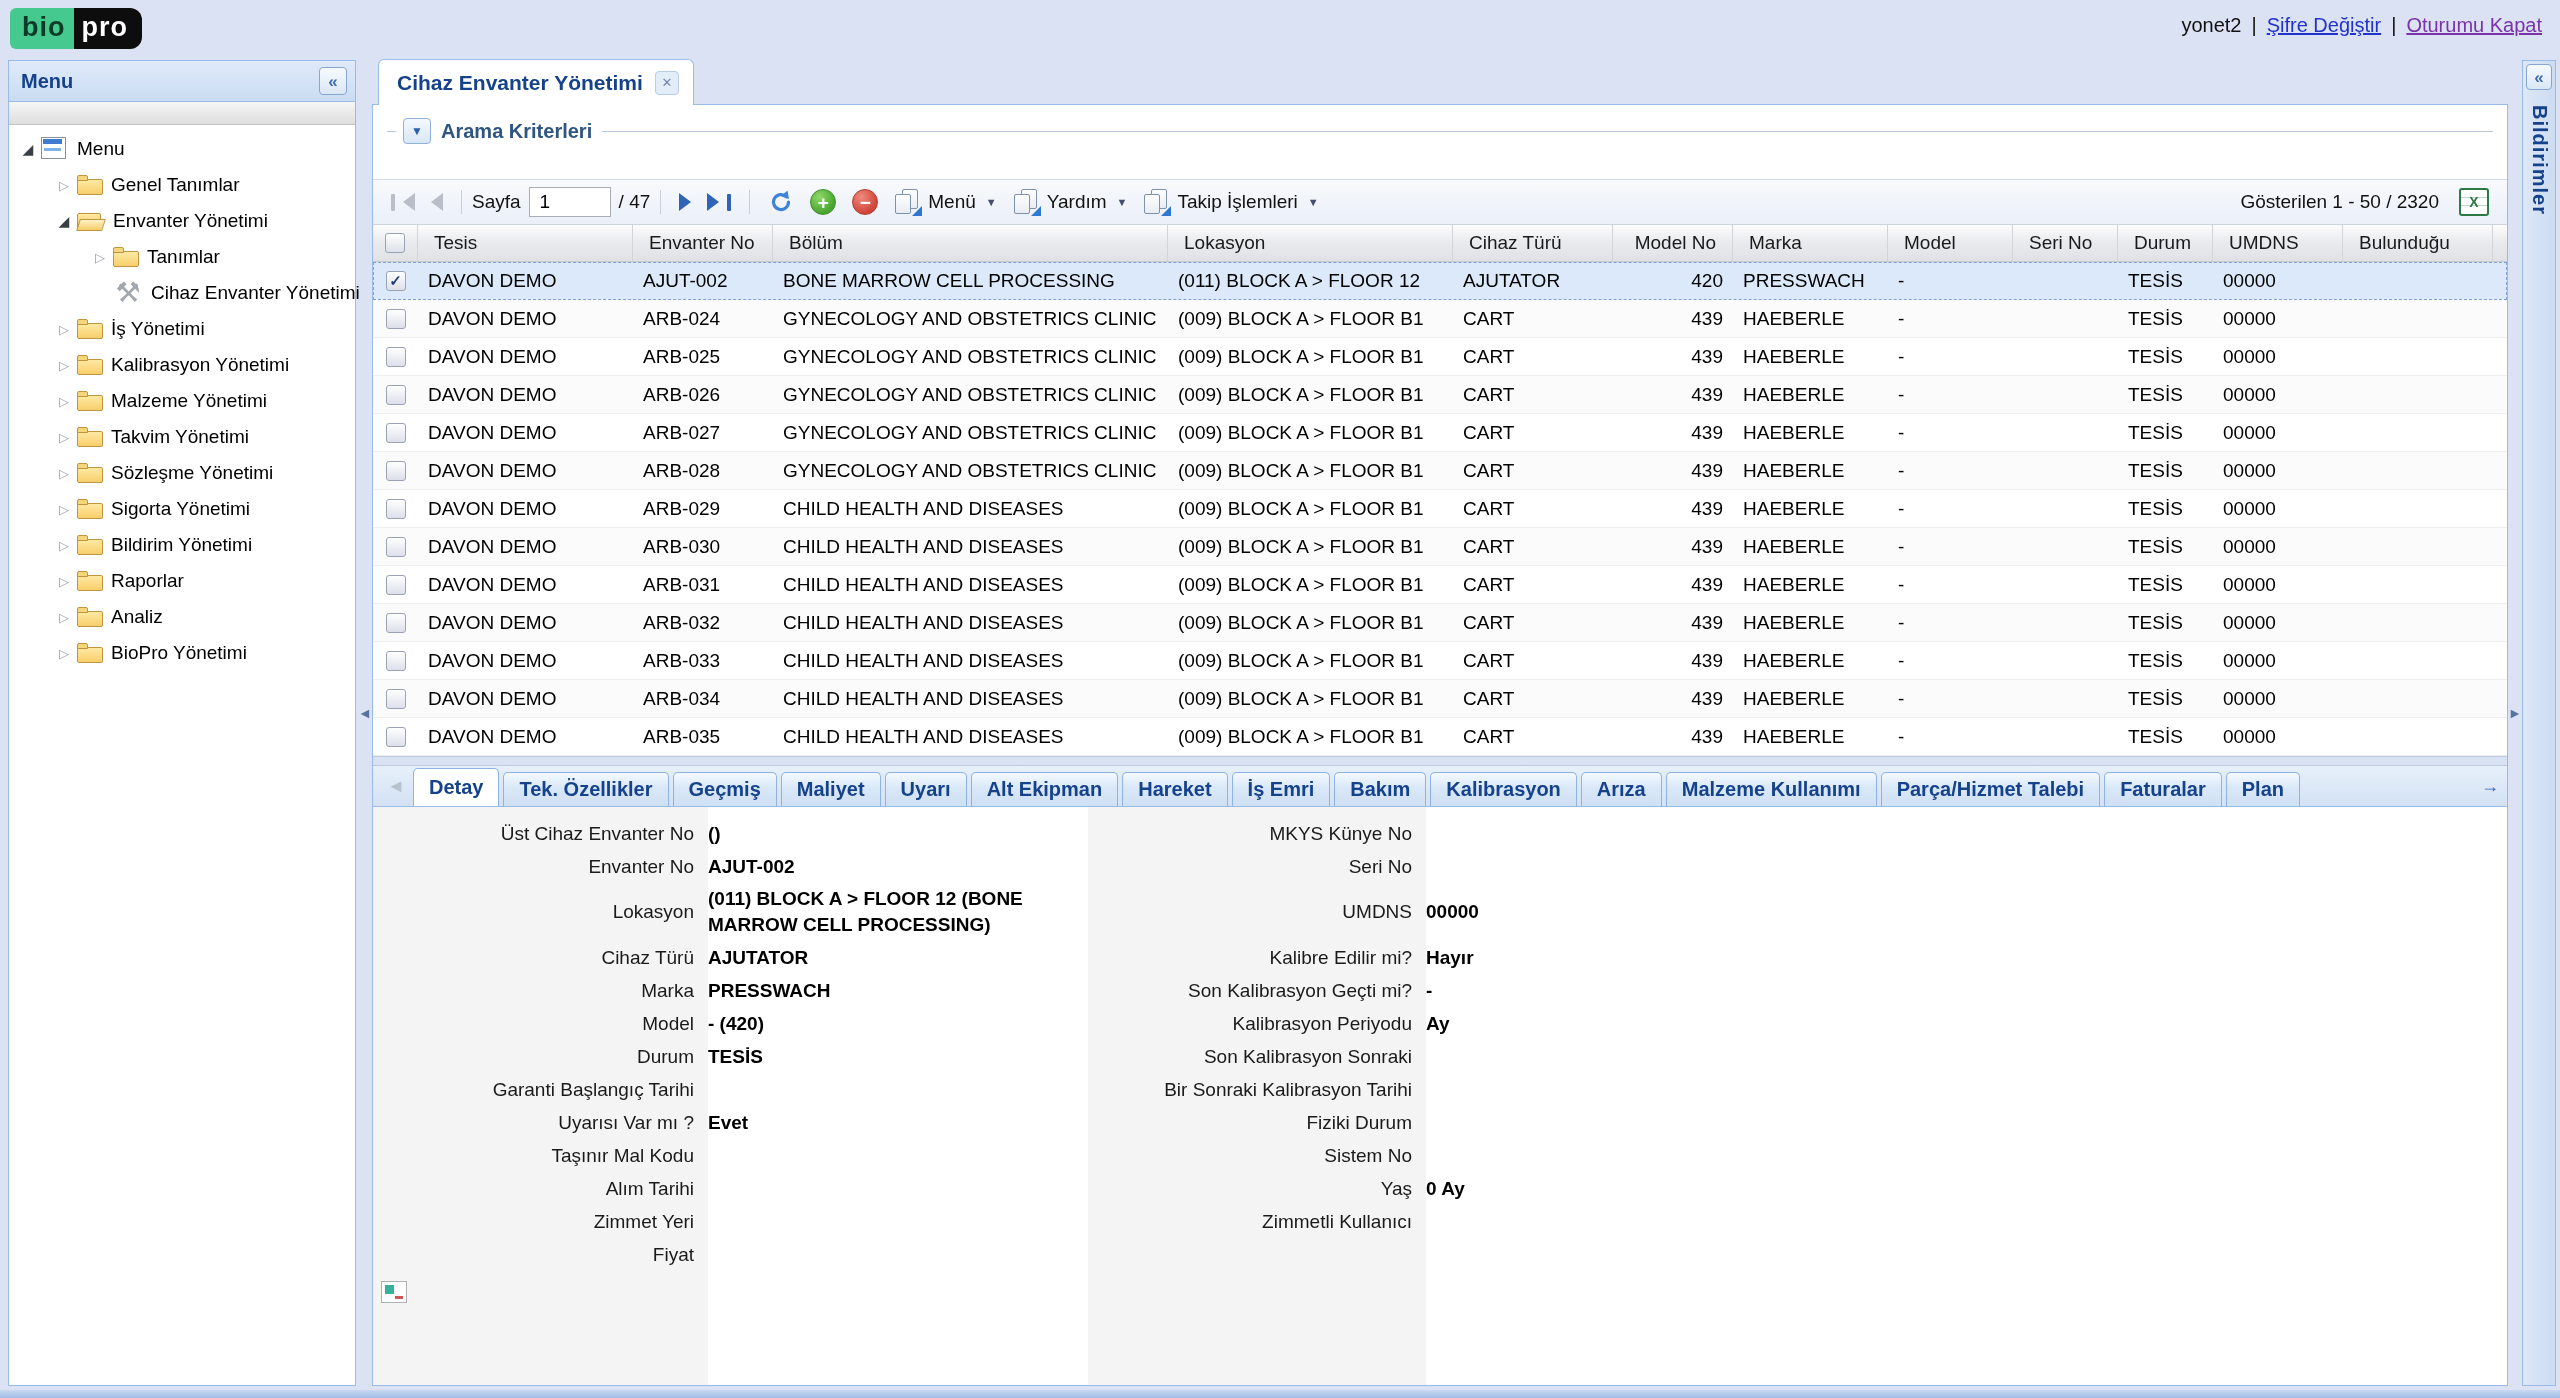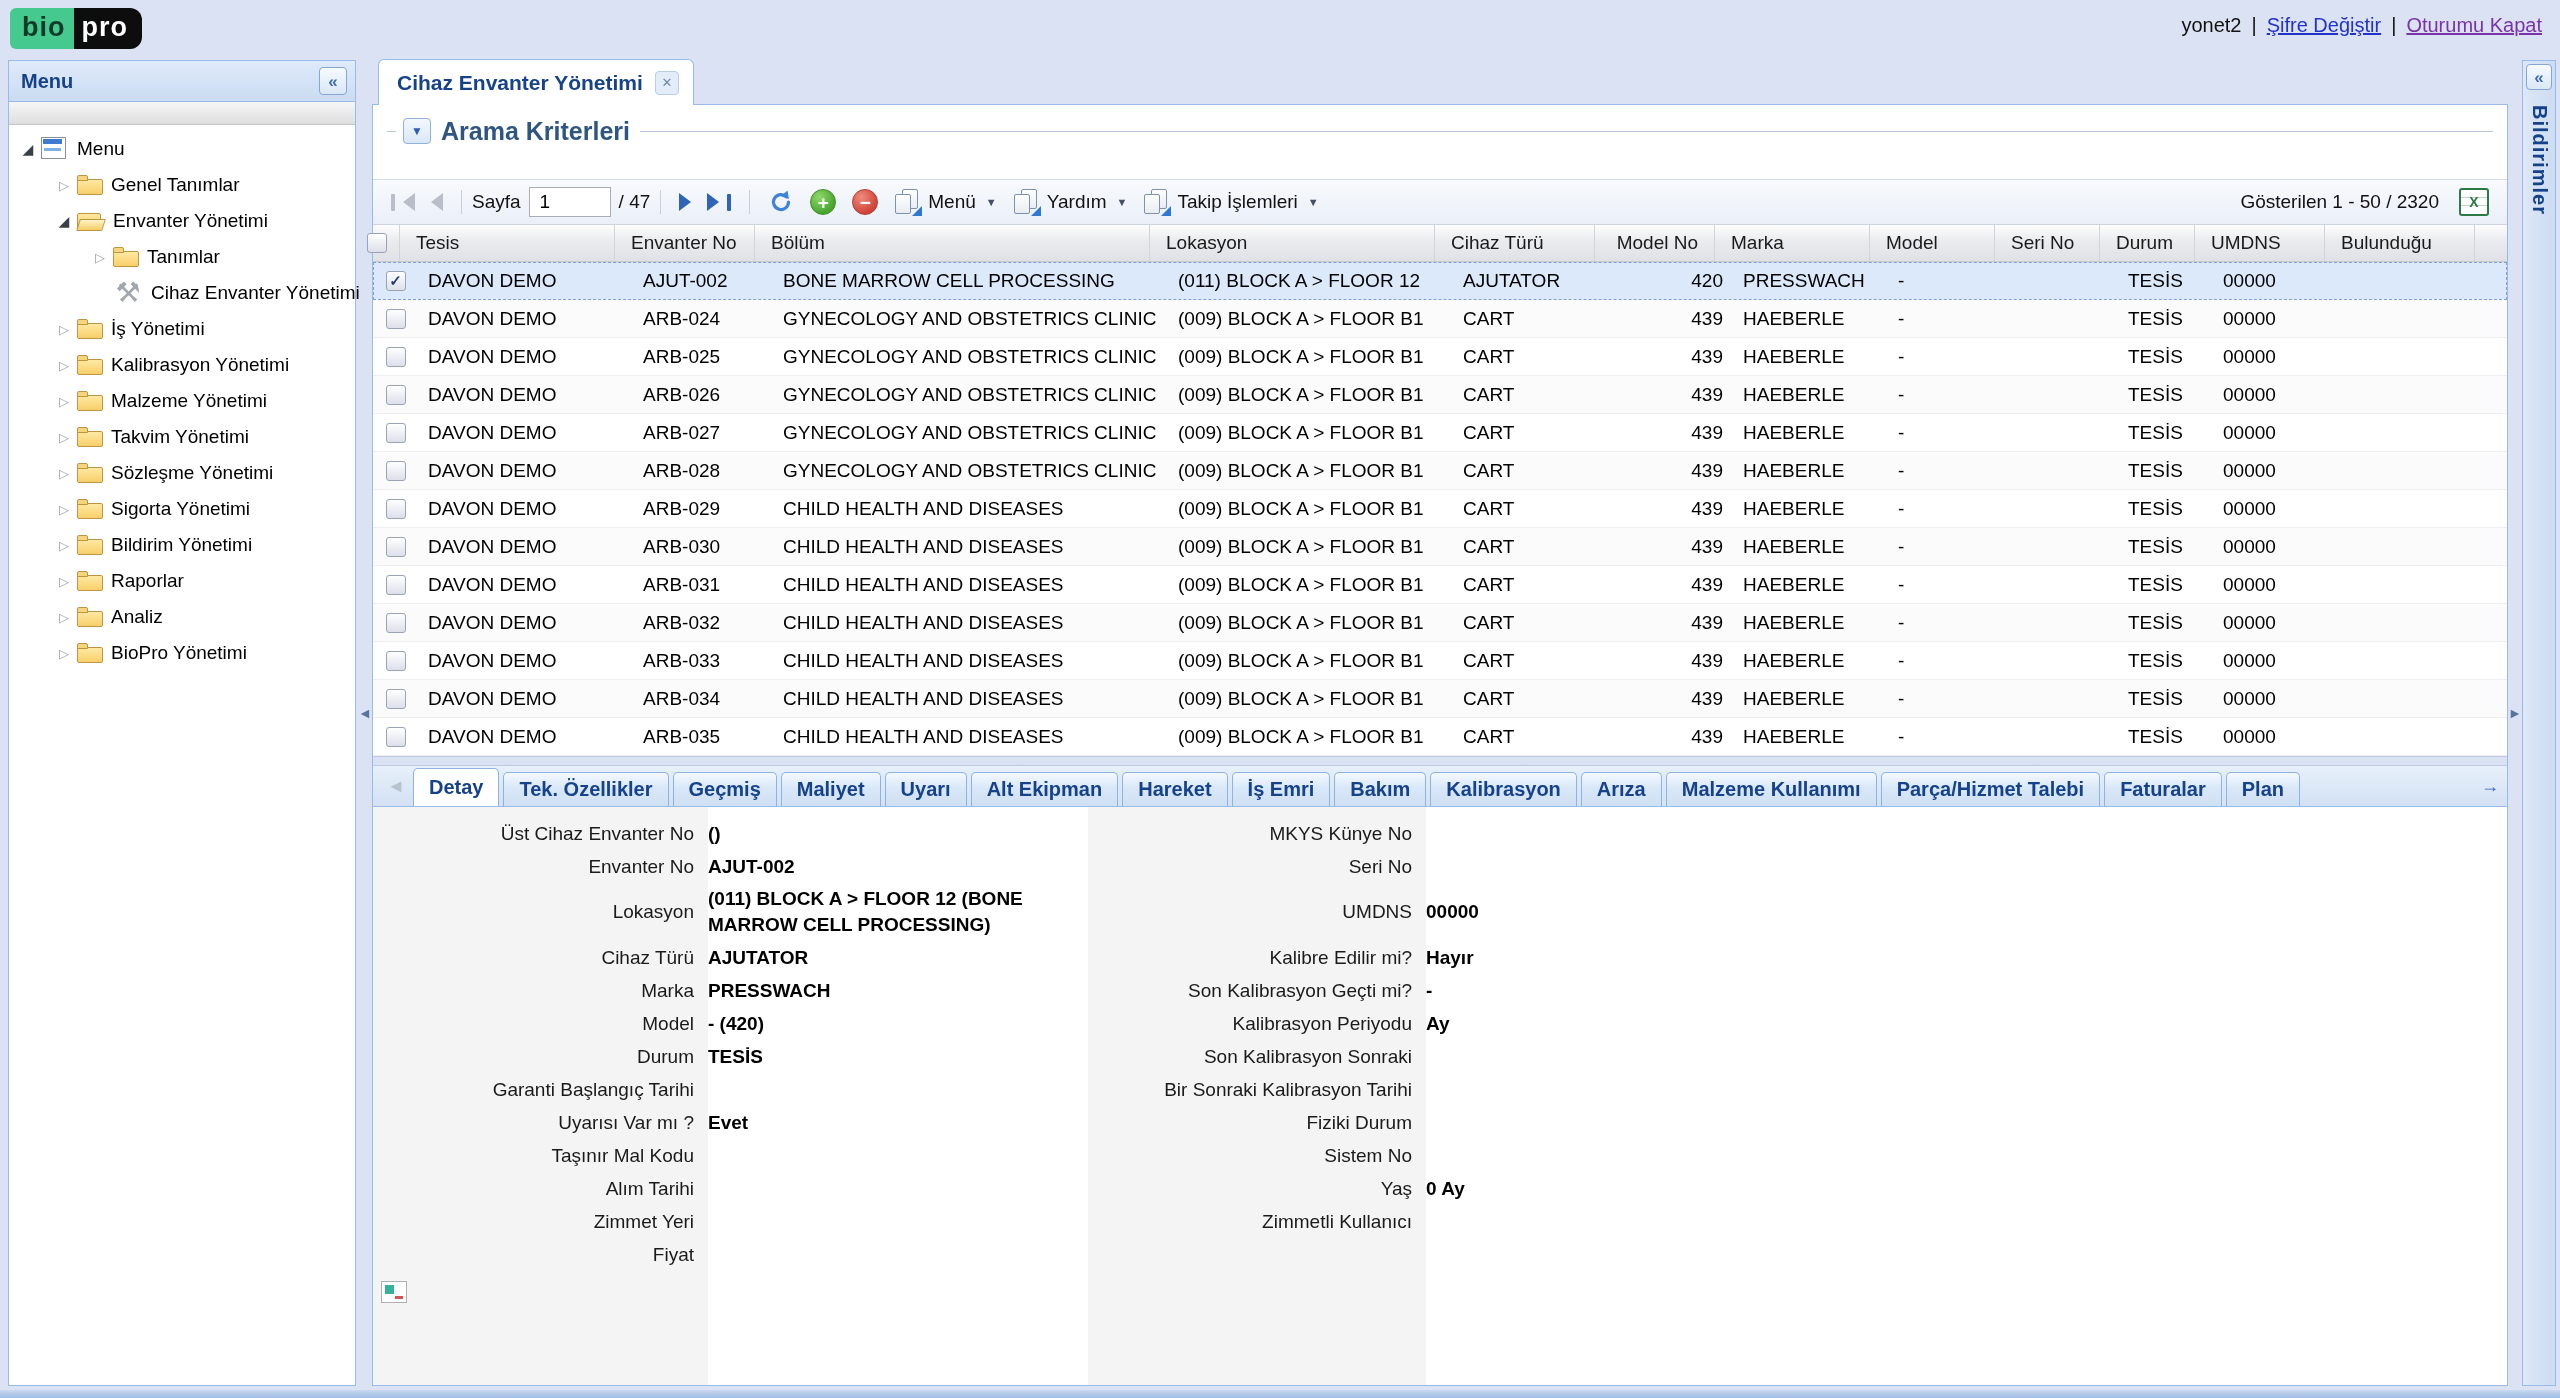--- a/index.html
+++ b/index.html
@@ -47,21 +47,21 @@
   #main{position:absolute;left:372px;top:60px;width:2136px;height:1326px;}
   .tabstrip{height:44px;display:flex;align-items:flex-end;padding-left:6px;}
   .tab{position:relative;z-index:2;height:45px;margin-bottom:-1px;display:flex;align-items:center;background:#fff;border:1px solid #99bbe8;border-bottom:none;border-radius:6px 6px 0 0;padding:0 14px 0 18px;cursor:pointer;}
   .tab-title{font-size:21px;font-weight:bold;color:#15428b;}
   .tab-close{width:22px;height:22px;margin-left:12px;border-radius:4px;background:#e3edf9;border:1px solid #b9cde8;color:#7288a8;font-size:13px;display:inline-flex;align-items:center;justify-content:center;cursor:pointer;}
   .main-body{height:1282px;background:#fff;border:1px solid #99bbe8;box-sizing:border-box;display:flex;flex-direction:column;position:relative;}
 
   .legend-row{display:flex;align-items:center;margin:10px 14px 0 14px;height:32px;}
   .legend-line-pre{width:9px;height:1px;background:#b7c8de;margin-right:7px;}
   .legend-toggle{width:26px;height:24px;border:1px solid #8fb1dc;border-radius:4px;background:linear-gradient(#f3f8fd,#d9e7f7);color:#2a5db0;font-size:12px;display:flex;align-items:center;justify-content:center;cursor:pointer;}
-  .legend-text{font-size:25px;font-weight:600;color:#2f5683;margin:0 10px 0 10px;white-space:nowrap;}
+  .legend-text{font-size:20px;font-weight:600;color:#2f5683;margin:0 10px 0 10px;white-space:nowrap;}
   .legend-line{flex:1;height:1px;background:#b7c8de;}
 
   .toolbar{margin-top:32px;height:44px;border-top:1px solid #d4dcec;border-bottom:1px solid #cdd3de;background:linear-gradient(#f8fafd,#eaeff8);display:flex;align-items:center;padding:0 10px;}
   .tbtn{height:34px;display:flex;align-items:center;gap:8px;padding:0 8px;border-radius:4px;cursor:pointer;}
   .tsep{width:1px;height:24px;background:#c9ced8;margin:0 10px;}
   .tlabel{font-size:19px;color:#111;}
   .pageinput{width:70px;height:28px;border:1px solid #abadb3;font-size:19px;padding:0 0 0 10px;margin:0 8px;font-family:"Liberation Sans",sans-serif;}
   .tri-r{width:0;height:0;border-top:9px solid transparent;border-bottom:9px solid transparent;border-left:12px solid #2e63b8;}
   .tri-l{width:0;height:0;border-top:9px solid transparent;border-bottom:9px solid transparent;border-right:12px solid #2e63b8;}
   .bar{width:4px;height:17px;background:#2e63b8;border-radius:1px;}
@@ -74,21 +74,21 @@
   .ic-pages .pg2{position:absolute;left:8px;top:0;width:16px;height:20px;background:linear-gradient(#fefefe,#e8ecf2);border:1px solid #7d92ac;border-radius:2px;box-sizing:border-box;}
   .ic-pages .pg1{position:absolute;left:1px;top:5px;width:16px;height:20px;background:linear-gradient(#fefefe,#e8ecf2);border:1px solid #7d92ac;border-radius:2px;box-sizing:border-box;}
   .ic-pages .pgarr{position:absolute;right:-2px;bottom:-1px;width:0;height:0;border-style:solid;border-width:0 0 10px 10px;border-color:transparent transparent #2f78d2 transparent;}
   .caret{font-size:11px;color:#44506a;margin-left:2px;}
   .tspacer{flex:1;}
   .shown{font-size:19px;color:#111;margin-right:12px;white-space:nowrap;}
   .ic-excel{width:26px;height:24px;border:2px solid #2d7a46;border-radius:3px;background:#fff;display:flex;align-items:center;justify-content:center;font-size:14px;font-weight:bold;color:#2d7a46;box-sizing:content-box;
     background-image:linear-gradient(to bottom,transparent 7px,#bcd9c6 7px,#bcd9c6 8px,transparent 8px,transparent 15px,#bcd9c6 15px,#bcd9c6 16px,transparent 16px);}
 
   
-  .ghead{display:flex;height:36px;background:linear-gradient(#fdfdfd,#eaebee 45%,#e0e1e4);border-bottom:1px solid #c8cace;justify-content:flex-end;}
+  .ghead{display:flex;height:36px;background:linear-gradient(#fdfdfd,#eaebee 45%,#e0e1e4);border-bottom:1px solid #c8cace;}
   .ghc{display:flex;align-items:center;padding:0 16px;box-sizing:border-box;flex-shrink:0;border-right:1px solid #d2d4d8;font-size:19px;color:#1a1a1a;white-space:nowrap;overflow:hidden;cursor:pointer;}
   .gbody{height:494px;overflow:hidden;}
   .grow{display:flex;height:38px;align-items:center;background:#fff;border-bottom:1px solid #efefef;box-sizing:border-box;cursor:pointer;}
   .grow:nth-child(even){background:#fbfbfb;}
   .grow.sel{background:#dce9fb;outline:1px dashed #7ea2d4;outline-offset:-1px;}
   .gc{display:flex;align-items:center;padding:0 10px;box-sizing:border-box;flex-shrink:0;font-size:19px;color:#000;white-space:nowrap;overflow:hidden;}
   .gc-cb{width:45px;flex:0 0 45px;justify-content:center;padding:0;}
   .gfill{flex:1 1 auto;border-right:none;}
   .gcb{width:20px;height:20px;border:1px solid #9aa2b5;border-radius:3px;background:linear-gradient(#fff,#dde0ea);display:flex;align-items:center;justify-content:center;font-size:15px;font-weight:bold;color:#1f3e73;box-sizing:border-box;cursor:pointer;}
 

